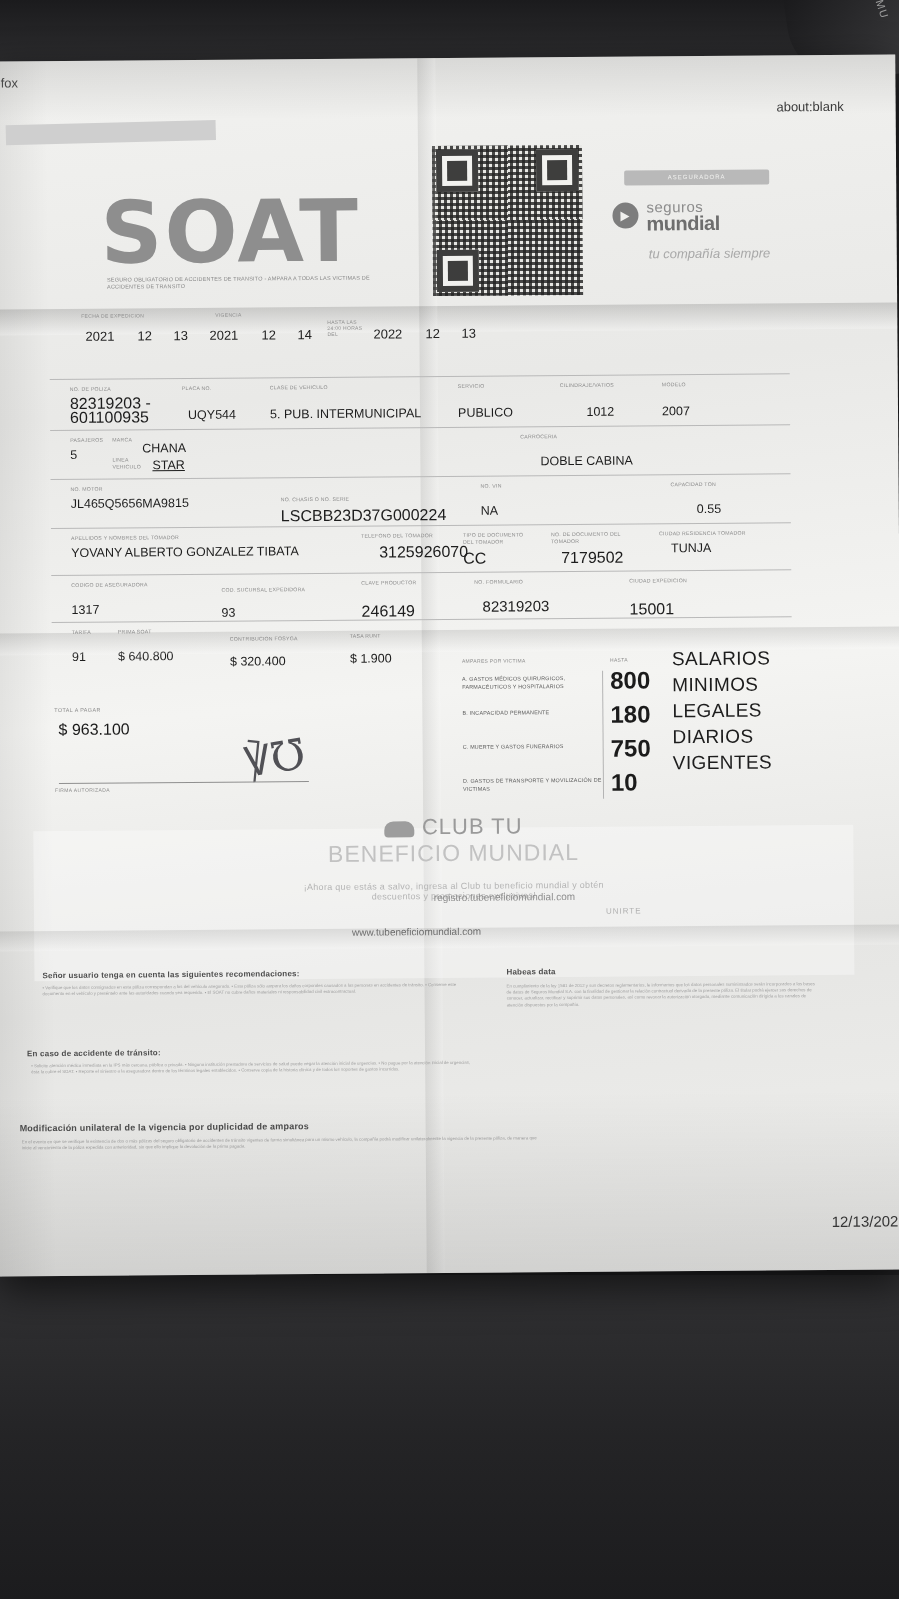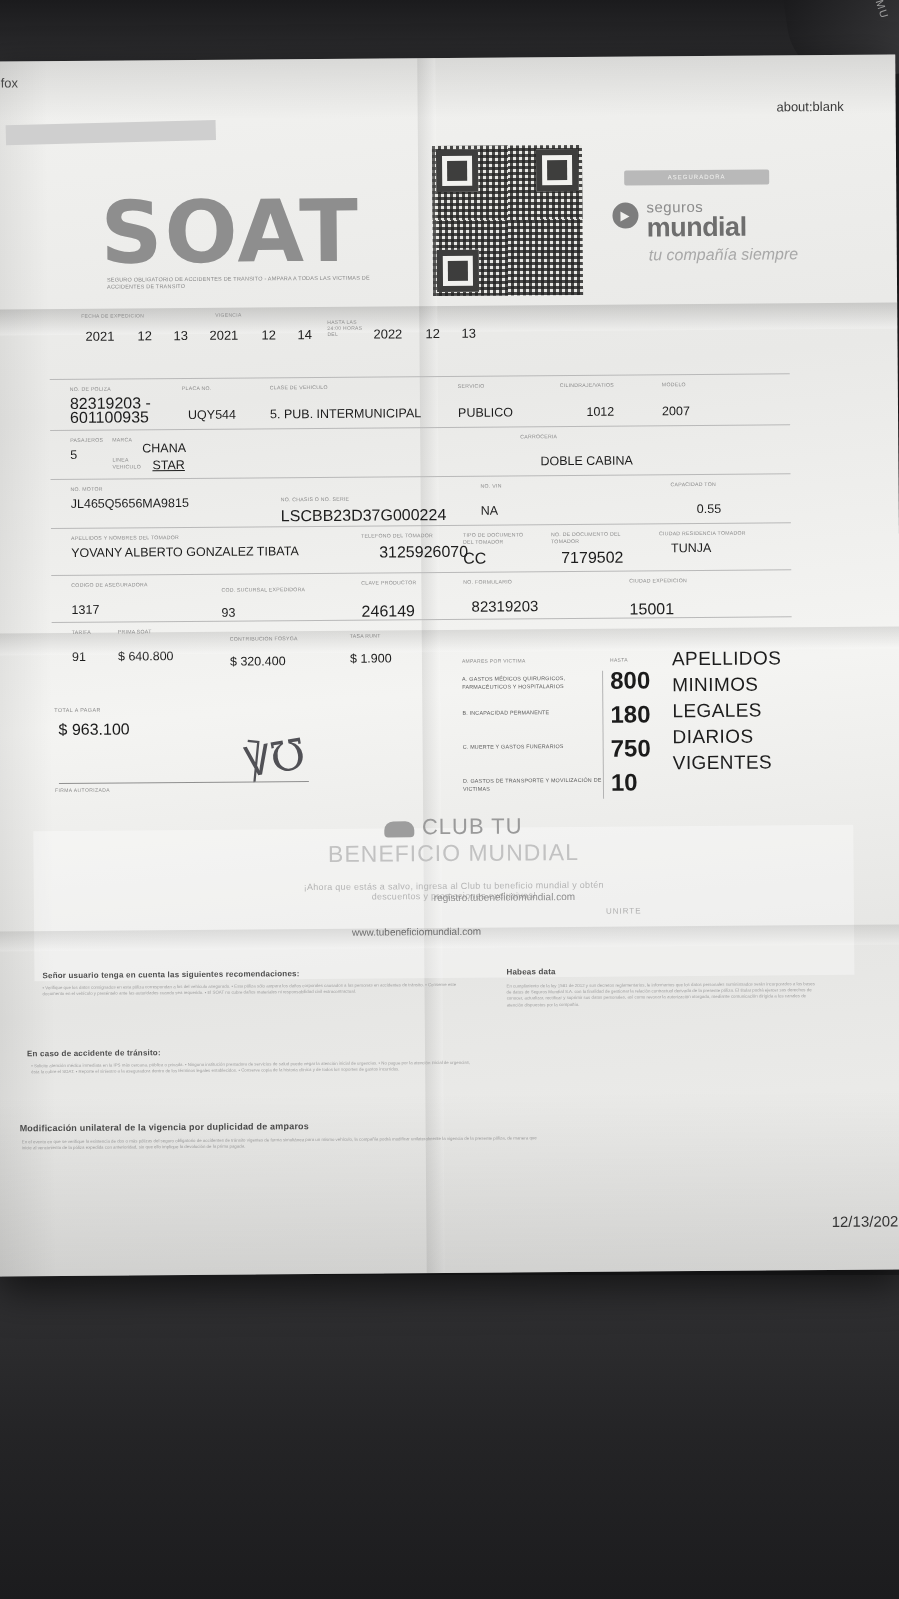--- a/index.html
+++ b/index.html
@@ -94,22 +94,22 @@
   .ins-logo{position:absolute;left:624px;top:136px;width:200px;}
   .ins-circle{
     position:absolute;left:0;top:10px;width:26px;height:26px;border-radius:50%;
     background:#7d7d7d;
   }
   .ins-circle:after{
     content:"";position:absolute;left:8px;top:9px;width:0;height:0;
     border-left:9px solid #f0f0ee;border-top:5px solid transparent;border-bottom:5px solid transparent;
   }
   .ins-name1{position:absolute;left:34px;top:6px;font-size:15px;color:#8c8c8c;letter-spacing:.5px;}
-  .ins-name2{position:absolute;left:34px;top:20px;font-size:27px;font-weight:bold;color:#6e6e6e;letter-spacing:-.5px;}
-  .ins-slogan{position:absolute;left:36px;top:54px;font-size:16px;color:#a8a8a8;font-style:italic;}
+  .ins-name2{position:absolute;left:34px;top:20px;font-size:20px;font-weight:bold;color:#6e6e6e;letter-spacing:-.5px;}
+  .ins-slogan{position:absolute;left:36px;top:54px;font-size:13px;color:#a8a8a8;font-style:italic;}
 
   
   .dates{position:absolute;left:86px;top:252px;width:430px;height:46px;}
   .dlab{position:absolute;font-size:5px;color:#8f8f8f;letter-spacing:.3px;}
   .dval{position:absolute;font-size:13px;color:#232323;}
 
   
   .grid{position:absolute;left:60px;top:318px;width:740px;}
   .row{position:relative;border-top:1px solid #b9b9b9;}
   .cell{position:absolute;}
@@ -313,21 +313,21 @@
         <div class="val" style="margin-top:14px;">1317</div>
       </div>
       <div class="cell" style="left:170px;top:12px;">
         <div class="lab">COD. SUCURSAL EXPEDIDORA</div>
         <div class="val" style="margin-top:12px;">93</div>
       </div>
       <div class="cell" style="left:310px;top:6px;">
         <div class="lab">CLAVE PRODUCTOR</div>
         <div class="val sm" style="margin-top:16px;">246149</div>
       </div>
-      <div class="cell" style="left:412px;top:6px;">
+      <div class="cell" style="left:423px;top:6px;">
         <div class="lab">No. FORMULARIO</div>
         <div class="val lg" style="margin-top:12px;margin-left:8px;">82319203</div>
       </div>
       <div class="cell" style="left:578px;top:6px;">
         <div class="lab">CIUDAD EXPEDICION</div>
         <div class="val sm" style="margin-top:16px;">15001</div>
       </div>
     </div>
 
     <div class="row" style="height:46px;">
@@ -374,21 +374,21 @@
     <div class="cov-row">
       <div class="cov-lab">C. MUERTE Y GASTOS FUNERARIOS</div>
       <div class="cov-num">750</div>
     </div>
     <div class="cov-row">
       <div class="cov-lab">D. GASTOS DE TRANSPORTE Y MOVILIZACIÓN DE VICTIMAS</div>
       <div class="cov-num">10</div>
     </div>
 
     <div class="cov-words">
-      <div>APELLIDOS</div>
+      <div>SALARIOS</div>
       <div>MINIMOS</div>
       <div>LEGALES</div>
       <div>DIARIOS</div>
       <div>VIGENTES</div>
     </div>
   </div>
 
   <div class="fold h2"></div>
   <div class="wm"></div>
 

